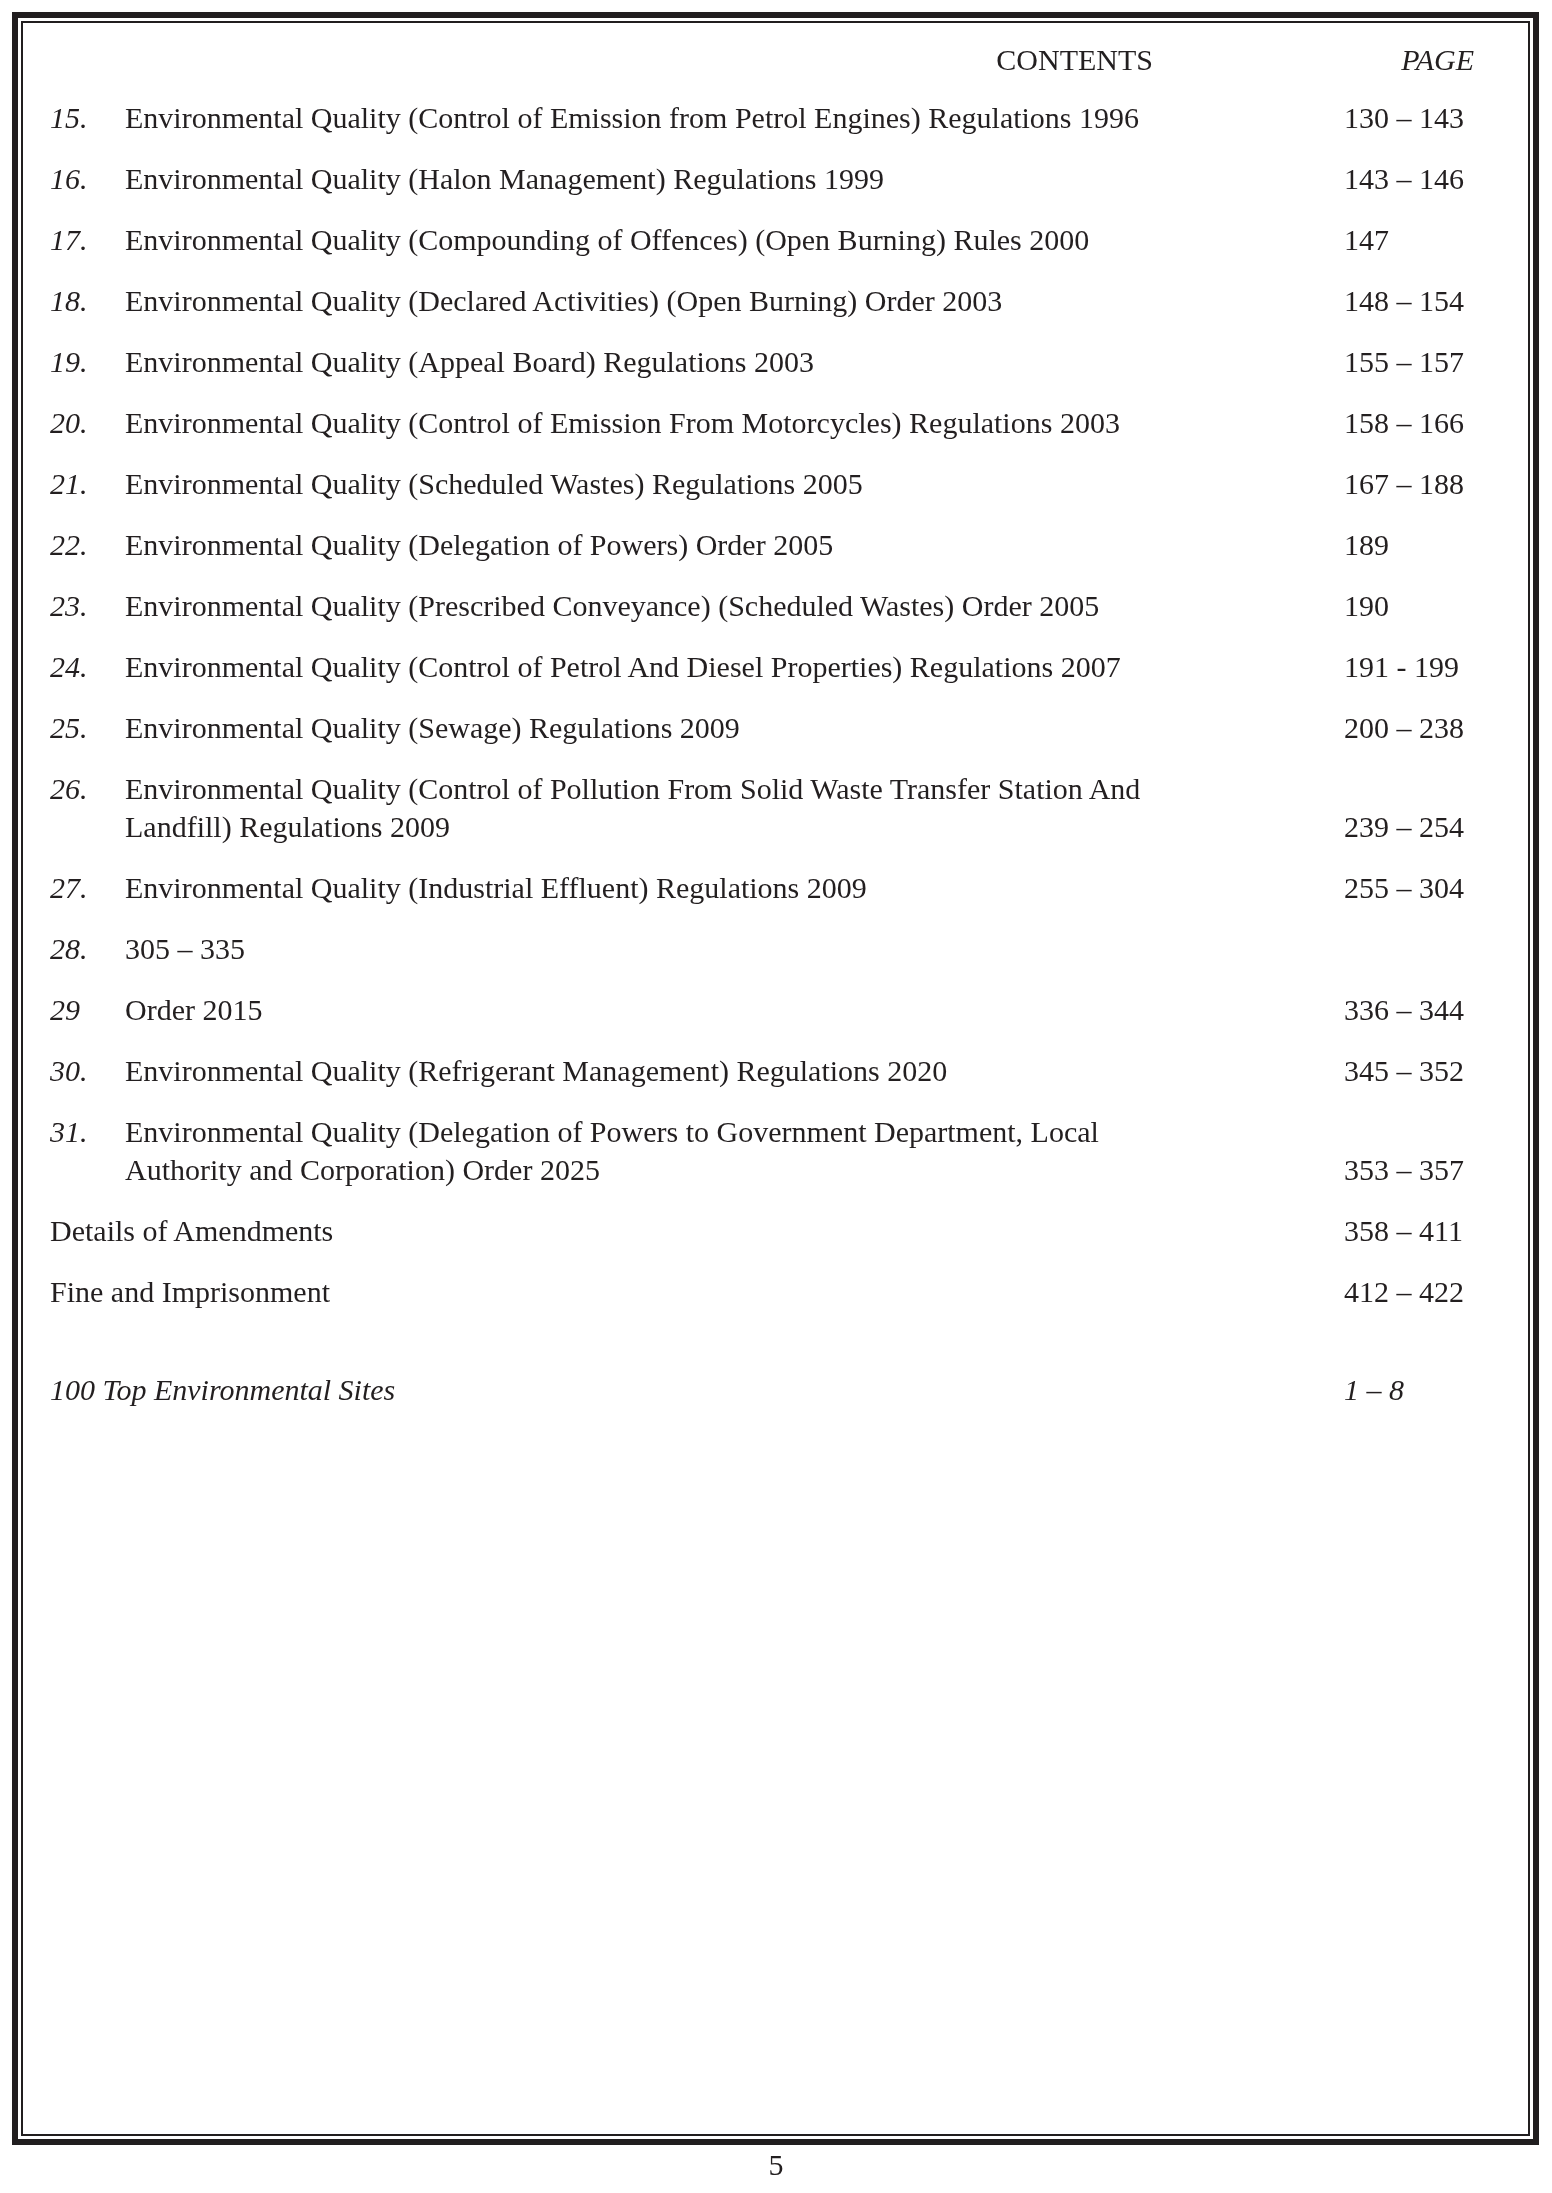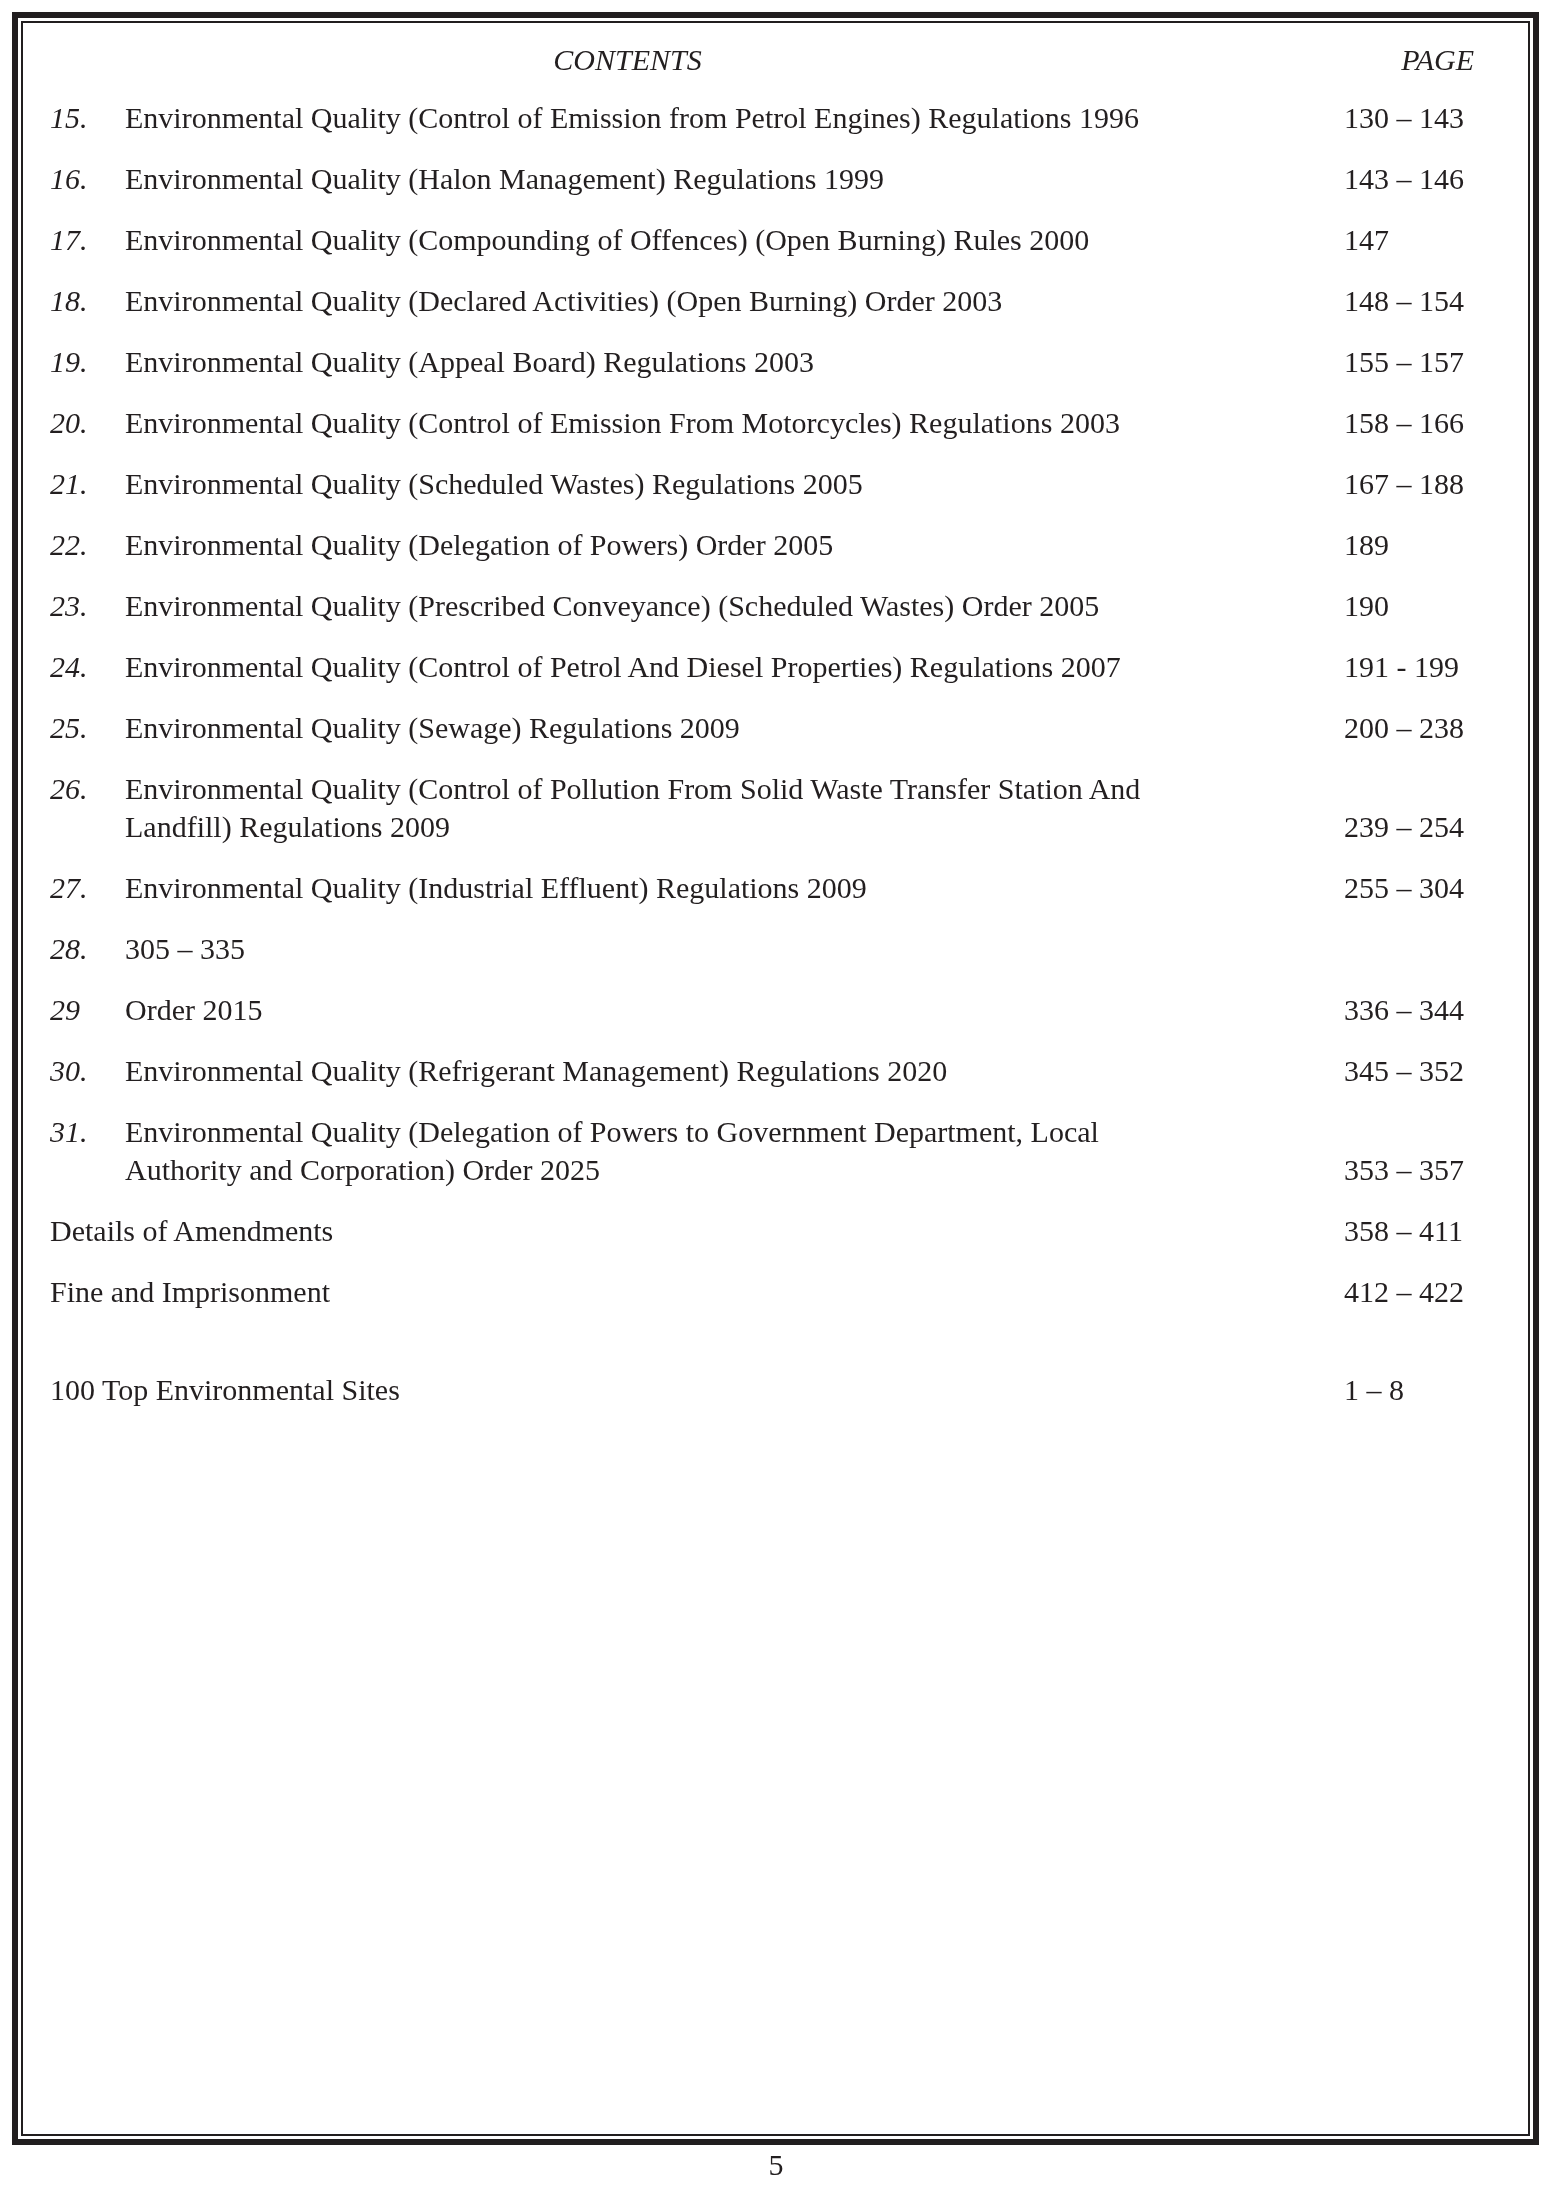--- a/index.html
+++ b/index.html
@@ -33,24 +33,23 @@
   }
   .header {
     position: relative;
     height: 38px;
     margin-bottom: 20px;
     font-size: 30px;
     line-height: 38px;
   }
   .contents-title {
     position: absolute;
-    left: 60px;
+    left: 68px;
     width: 1035px;
-    text-align: center;
-    font-style: italic;
+    text-align: right;
   }
   .page-title {
     position: absolute;
     right: 20px;
     font-style: italic;
   }
   .row {
     display: flex;
     font-size: 30px;
     line-height: 38px;
@@ -69,20 +68,21 @@
   .pages {
     flex: 0 0 150px;
     align-self: flex-end;
     white-space: nowrap;
   }
   .section-label {
     flex: 1 1 auto;
   }
   .extra-gap {
     margin-top: 60px;
+    font-style: italic;
   }
   .page-number {
     position: absolute;
     top: 2148px;
     left: 0;
     width: 100%;
     text-align: center;
     font-size: 30px;
     line-height: 34px;
   }

